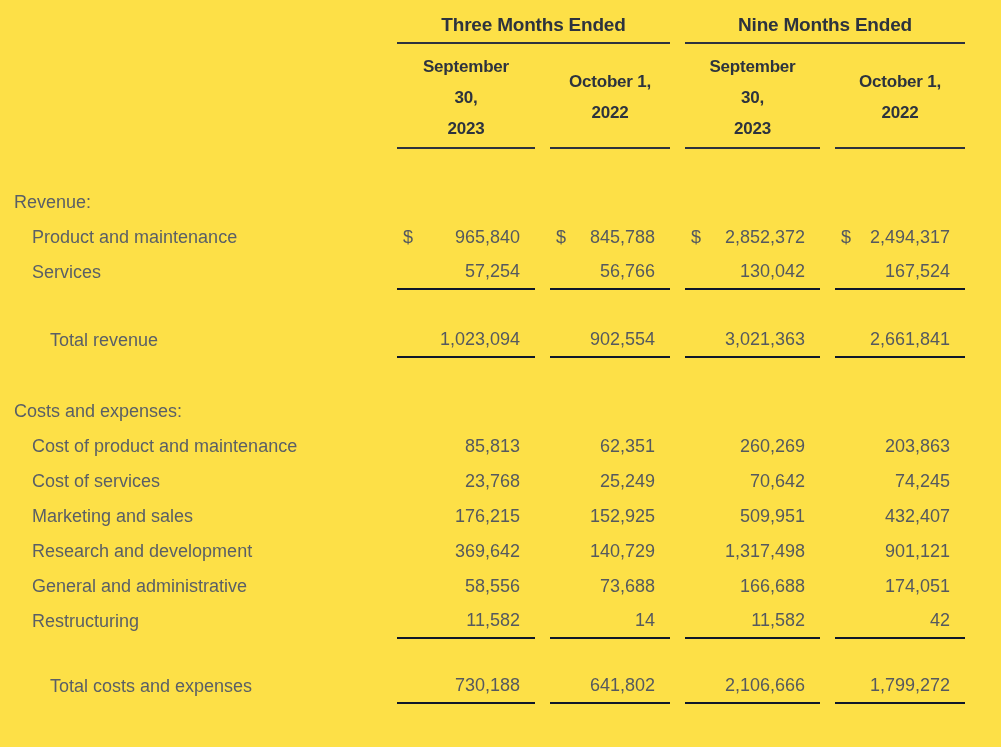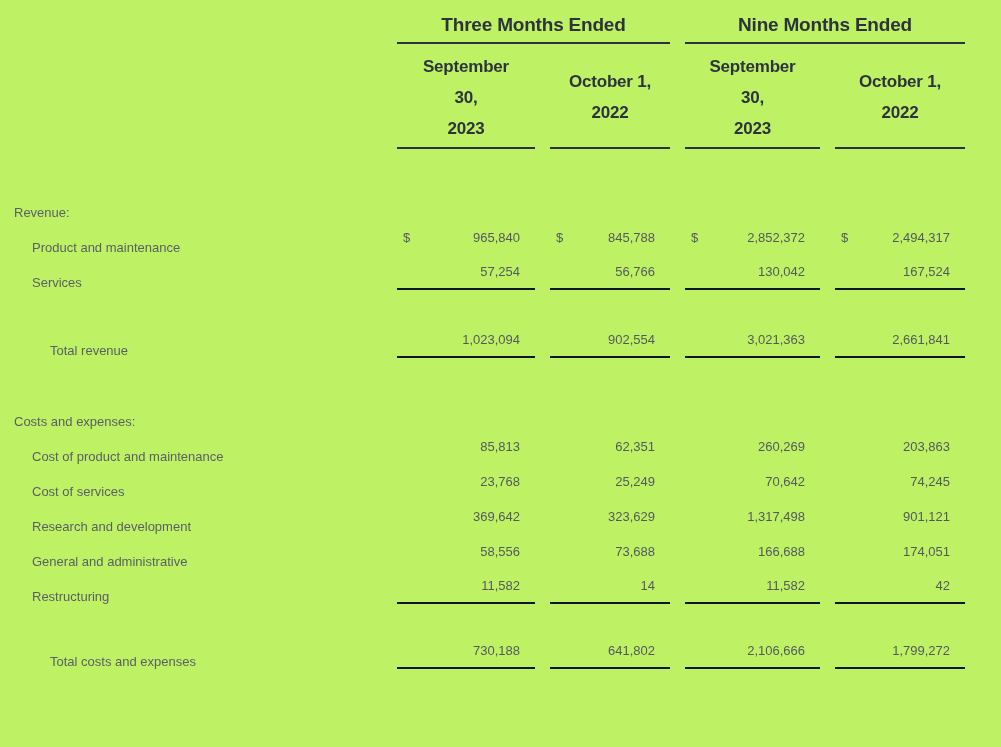--- a/index.html
+++ b/index.html
@@ -2,21 +2,21 @@
 <html><head>
 <meta charset="utf-8">
 <style>
   * { margin: 0; padding: 0; box-sizing: border-box; }
   html, body { background: #ffffff; }
   body {
     width: 1001px; height: 747px; overflow: hidden;
     font-family: "Liberation Sans", "DejaVu Sans", sans-serif;
     color: #5a5f66;
   }
-  .sheet { width: 1001px; height: 747px; padding-left: 14px; background: #bef264; }
+  .sheet { width: 1001px; height: 747px; padding-left: 14px; background: #fde047; }
 
   
   .lblcol { width: 383px; flex: 0 0 383px; }
   .c  { flex: 0 0 auto; }
   .c1 { width: 138px; }
   .c2 { width: 120px; }
   .c3 { width: 135px; }
   .c4 { width: 130px; }
   .gap { width: 15px; flex: 0 0 15px; }
   .g1 { width: 273px; }  
@@ -31,21 +31,21 @@
   }
   .thead-sub { display: flex; align-items: stretch; height: 99px; margin-top: 6px; }
   .col-h {
     display: flex; flex-direction: column; justify-content: center;
     text-align: center; font-weight: 700; font-size: 17px; line-height: 31px;
     color: #2d333e; letter-spacing: -0.2px; white-space: pre-line;
     border-bottom: 2px solid #2d333e; padding-bottom: 3px;
   }
 
   
-  .row { display: flex; align-items: flex-end; height: 35px; font-size: 13px; }
+  .row { display: flex; align-items: center; height: 35px; font-size: 18px; }
   .row-label { overflow: hidden; white-space: nowrap; color: #5a5f66; }
   .ind0 { padding-left: 0; }
   .ind1 { padding-left: 18px; }
   .ind2 { padding-left: 36px; }
   .cell {
     height: 100%; display: flex; align-items: center; justify-content: flex-end;
     padding: 0 15px 0 6px; color: #55595f;
     font-variant-numeric: tabular-nums;
   }
   .row.u .cell { border-bottom: 2px solid #0f172a; }
@@ -190,29 +190,47 @@
     <div class="gap"></div>
     <div class="cell c c3">
         <span>70,642</span>
       </div>
     <div class="gap"></div>
     <div class="cell c c4">
         <span>74,245</span>
       </div>
   </div>
 
+  <div class="row">
+    <div class="row-label lblcol ind1">Marketing and sales</div>
+    <div class="cell c c1">
+        <span>176,215</span>
+      </div>
+    <div class="gap"></div>
+    <div class="cell c c2">
+        <span>152,925</span>
+      </div>
+    <div class="gap"></div>
+    <div class="cell c c3">
+        <span>509,951</span>
+      </div>
+    <div class="gap"></div>
+    <div class="cell c c4">
+        <span>432,407</span>
+      </div>
+  </div>
 
   <div class="row">
     <div class="row-label lblcol ind1">Research and development</div>
     <div class="cell c c1">
         <span>369,642</span>
       </div>
     <div class="gap"></div>
     <div class="cell c c2">
-        <span>323,629</span>
+        <span>140,729</span>
       </div>
     <div class="gap"></div>
     <div class="cell c c3">
         <span>1,317,498</span>
       </div>
     <div class="gap"></div>
     <div class="cell c c4">
         <span>901,121</span>
       </div>
   </div>

